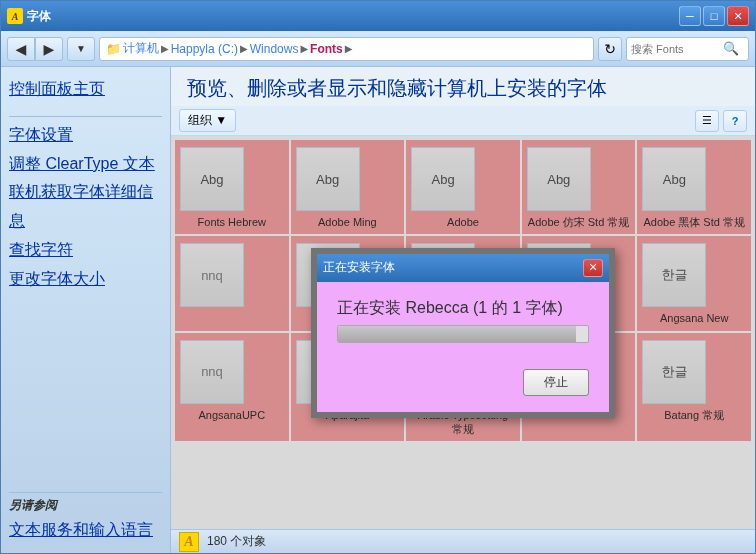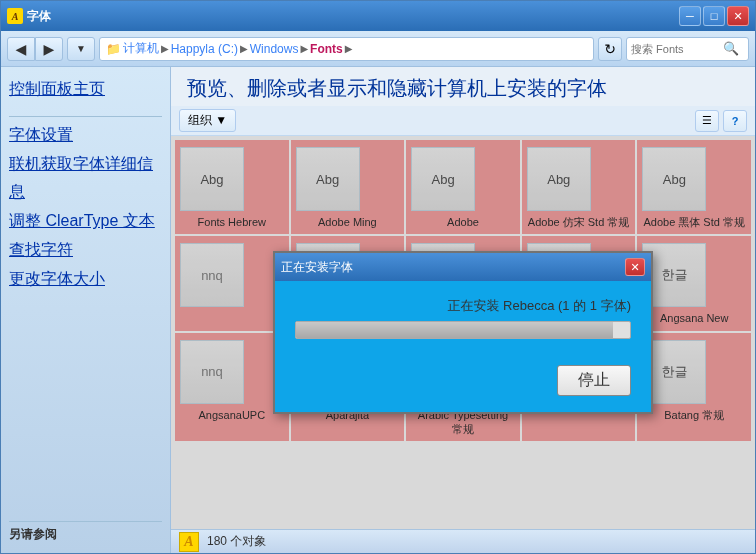--- a/index.html
+++ b/index.html
@@ -193,20 +193,21 @@
       font-size: 16px;
       line-height: 1.8;
       display: block;
     }
     .sidebar-section-title {
       color: #333;
       font-size: 12px;
       font-weight: bold;
       margin-bottom: 2px;
       margin-top: 4px;
+      font-style: italic;
     }
     .sidebar-divider {
       border: none;
       border-top: 1px solid #a0c0d8;
       margin: 4px 0;
     }
     .sidebar-bottom {
       margin-top: auto;
     }
 
@@ -341,23 +342,23 @@
       position: absolute;
       top: 0; left: 0; right: 0; bottom: 0;
       background: rgba(0,0,0,0.15);
       display: flex;
       align-items: center;
       justify-content: center;
       z-index: 100;
     }
 
     .modal {
-      width: 380px;
-      background: #0ea5e9;
-      border: 2px solid #737373;
+      width: 304px;
+      background: #f0abfc;
+      border: 6px solid #737373;
       box-shadow: 3px 3px 10px rgba(0,0,0,0.4);
     }
     .modal-title-bar {
       height: 28px;
       background: linear-gradient(to bottom, #4a90d9 0%, #2a6db5 100%);
       display: flex;
       align-items: center;
       justify-content: space-between;
       padding: 0 6px;
     }
@@ -375,24 +376,23 @@
       display: flex;
       align-items: center;
       justify-content: center;
       color: white;
       font-size: 11px;
     }
     .modal-content {
       padding: 16px 20px;
     }
     .modal-installing-text {
-      font-size: 13px;
+      font-size: 16px;
       color: #333;
       margin-bottom: 6px;
-      text-align: right;
     }
     .progress-bar-container {
       width: 100%;
       height: 18px;
       background: #e0e0e0;
       border: 1px solid #aaa;
       border-radius: 2px;
       overflow: hidden;
     }
     .progress-bar-fill {
@@ -403,21 +403,21 @@
     .modal-footer {
       display: flex;
       justify-content: flex-end;
       padding: 10px 20px 16px 20px;
     }
     .modal-stop-btn {
       background: linear-gradient(to bottom, #f8f8f8, #e0e0e0);
       border: 1px solid #888;
       border-radius: 3px;
       padding: 4px 20px;
-      font-size: 16px;
+      font-size: 12px;
       cursor: pointer;
       color: #333;
     }
 
     
     .font-grid-container::-webkit-scrollbar {
       width: 14px;
     }
     .font-grid-container::-webkit-scrollbar-track {
       background: #e8f0f8;
@@ -472,28 +472,29 @@
 
   <div class="main-content">
 
     <div class="sidebar">
       <div class="sidebar-section">
         <a class="sidebar-link">控制面板主页</a>
       </div>
       <hr class="sidebar-divider">
       <div class="sidebar-section">
         <a class="sidebar-link">字体设置</a>
+        <a class="sidebar-link">调整 ClearType 文本</a>
         <a class="sidebar-link">联机获取字体详细信息</a>
-        <a class="sidebar-link">调整 ClearType 文本</a>
         <a class="sidebar-link">查找字符</a>
         <a class="sidebar-link">更改字体大小</a>
       </div>
       <div class="sidebar-bottom">
         <hr class="sidebar-divider">
         <div class="sidebar-section-title">另请参阅</div>
+        <a class="sidebar-link">文本服务和输入语言</a>
       </div>
     </div>
 
     <div class="content-area">
       <div class="content-header">
         <div class="content-title">预览、删除或者显示和隐藏计算机上安装的字体</div>
       </div>
 
       <div class="toolbar">
         <button class="toolbar-btn">组织 ▼</button>

